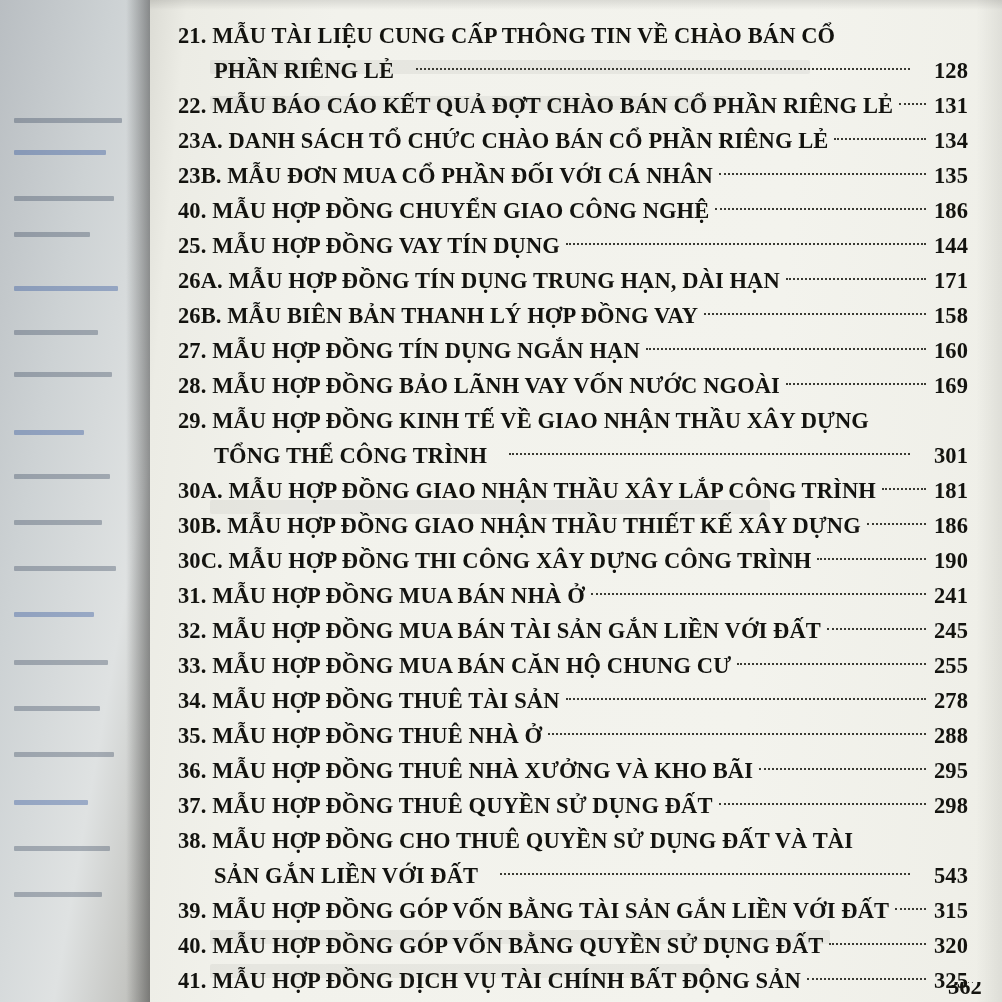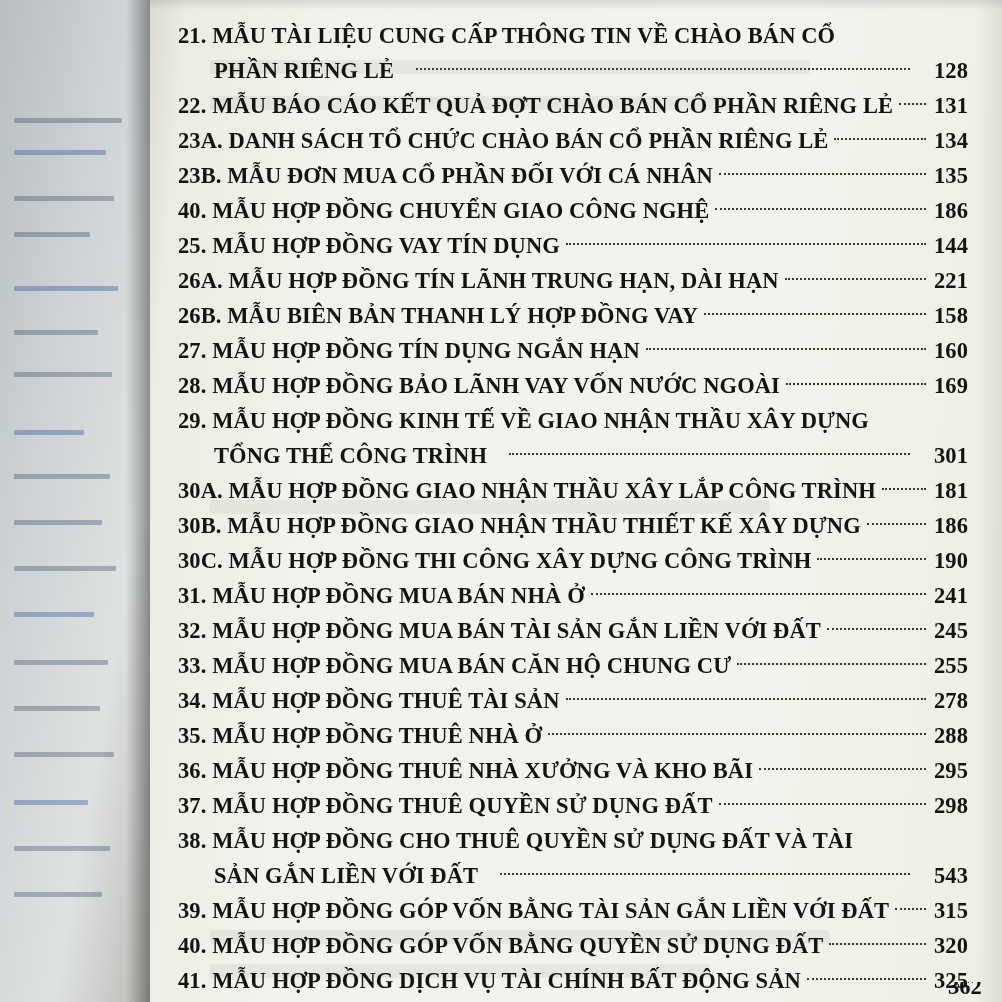--- a/index.html
+++ b/index.html
@@ -213,23 +213,23 @@
         <span class="pg">186</span>
       </div>
 
       <div class="entry">
         <span class="title">25. MẪU HỢP ĐỒNG VAY TÍN DỤNG</span>
         <span class="dots"></span>
         <span class="pg">144</span>
       </div>
 
       <div class="entry">
-        <span class="title">26A. MẪU HỢP ĐỒNG TÍN LÃNH TRUNG HẠN, DÀI HẠN</span>
-        <span class="dots"></span>
-        <span class="pg">221</span>
+        <span class="title">26A. MẪU HỢP ĐỒNG TÍN DỤNG TRUNG HẠN, DÀI HẠN</span>
+        <span class="dots"></span>
+        <span class="pg">171</span>
       </div>
 
       <div class="entry">
         <span class="title">26B. MẪU BIÊN BẢN THANH LÝ HỢP ĐỒNG VAY</span>
         <span class="dots"></span>
         <span class="pg">158</span>
       </div>
 
       <div class="entry">
         <span class="title">27. MẪU HỢP ĐỒNG TÍN DỤNG NGẮN HẠN</span>

